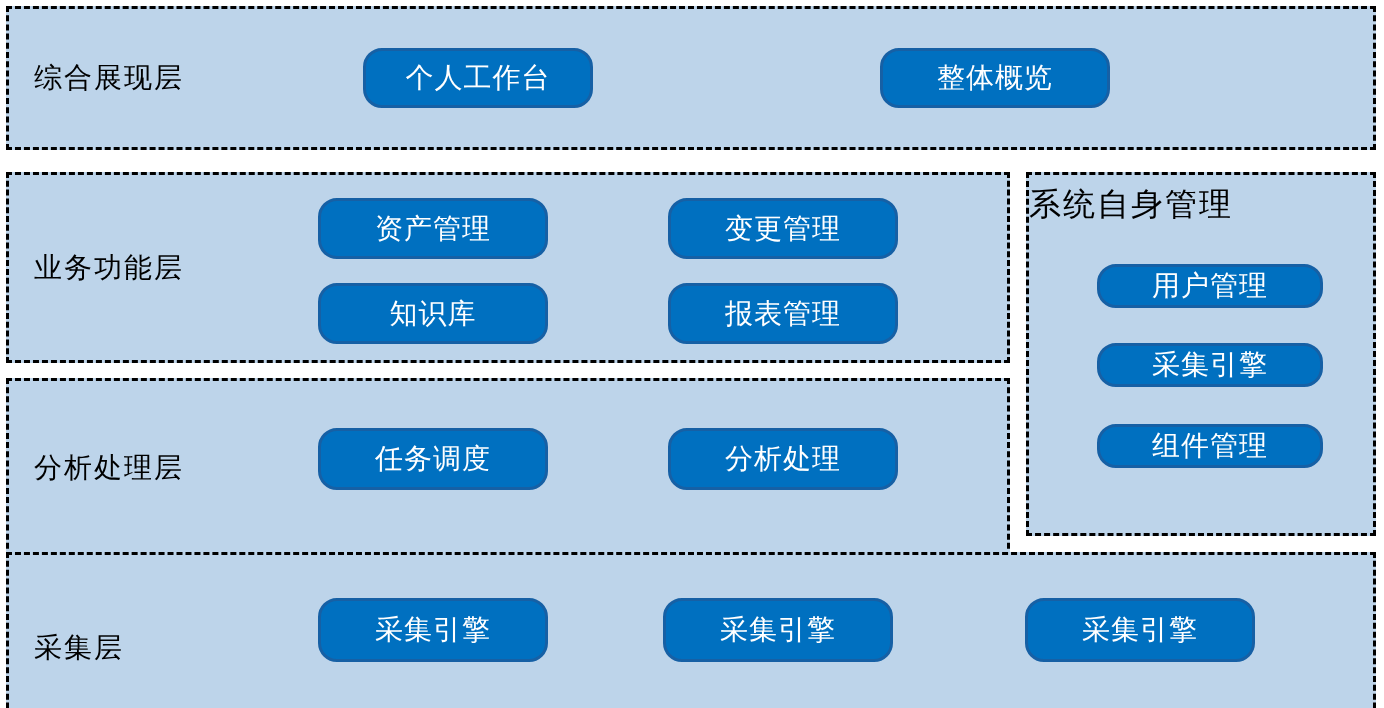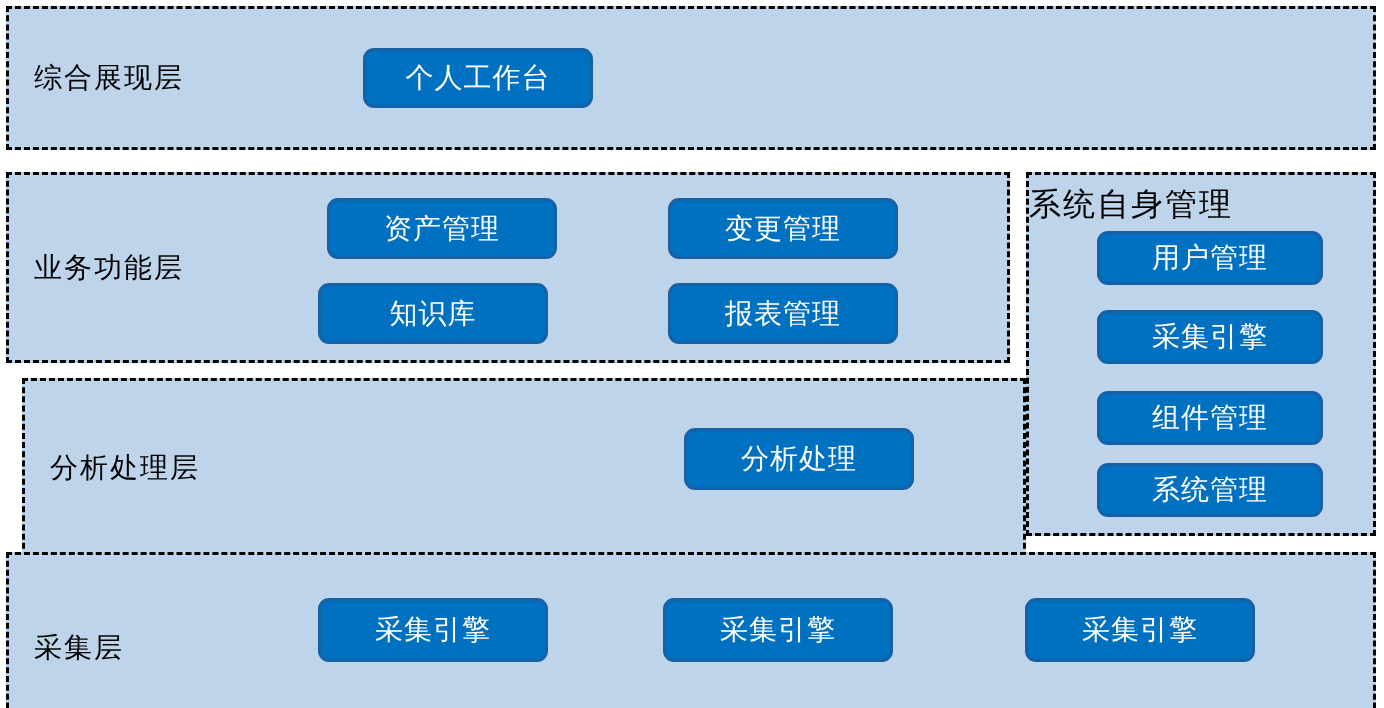--- a/index.html
+++ b/index.html
@@ -30,21 +30,21 @@
     transform: translateY(-50%);
     font-size: 28px;
     color: var(--label-text, #000000);
     white-space: nowrap;
     letter-spacing: 2px;
   }
   .btn {
     position: absolute;
     background: var(--button-bg, #0070c0);
     border: 3px solid var(--button-border, #1660a5);
-    border-radius: 11px;
+    border-radius: 19px;
     box-sizing: border-box;
     color: var(--button-text, #ffffff);
     font-size: 28px;
     display: flex;
     align-items: center;
     justify-content: center;
     white-space: nowrap;
     letter-spacing: 1px;
   }
   .side-title {
@@ -54,66 +54,67 @@
     width: 100%;
     text-align: left;
     font-size: 32px;
     color: var(--label-text, #000000);
     letter-spacing: 2px;
   }
   
   .b-l1-0 { left: 354px; top: 39px; width: 230px; height: 60px; }
   .b-l1-1 { left: 871px; top: 39px; width: 230px; height: 60px; }
   
-  .b-l2-0 { left: 309px; top: 23px;  width: 230px; height: 61px; margin-left: 9px; }
+  .b-l2-0 { left: 309px; top: 23px;  width: 230px; height: 61px; }
   .b-l2-1 { left: 659px; top: 23px;  width: 230px; height: 61px; }
   .b-l2-2 { left: 309px; top: 108px; width: 230px; height: 61px; }
   .b-l2-3 { left: 659px; top: 108px; width: 230px; height: 61px; }
   
   .b-l3-0 { left: 309px; top: 47px; width: 230px; height: 62px; }
   .b-l3-1 { left: 659px; top: 47px; width: 230px; height: 62px; }
   
   .b-l4-0 { left: 309px;  top: 43px; width: 230px; height: 64px; }
   .b-l4-1 { left: 654px;  top: 43px; width: 230px; height: 64px; }
   .b-l4-2 { left: 1016px; top: 43px; width: 230px; height: 64px; }
   
-  .b-sp   { left: 68px; width: 226px; height: 54px; }
+  .b-sp   { left: 68px; width: 226px; height: 44px; margin-top: 33px; }
   .b-sp-0 { top: 56px; }
   .b-sp-1 { top: 135px; }
   .b-sp-2 { top: 216px; }
   .b-sp-3 { top: 288px; }
 </style>
 </head>
 <body>
 
 <div class="stage">
 
   <div class="panel" style="left:6px; top:6px; width:1370px; height:144px;">
     <div class="layer-label">综合展现层</div>
     <div class="btn b-l1-0">个人工作台</div>
+    <div class="btn b-l1-1">整体概览</div>
   </div>
 
   <div class="panel" style="left:6px; top:172px; width:1004px; height:191px;">
     <div class="layer-label">业务功能层</div>
     <div class="btn b-l2-0">资产管理</div>
     <div class="btn b-l2-1">变更管理</div>
     <div class="btn b-l2-2">知识库</div>
     <div class="btn b-l2-3">报表管理</div>
   </div>
 
   <div class="panel" style="left:1026px; top:172px; width:350px; height:364px;">
     <div class="side-title">系统自身管理</div>
     <div class="btn b-sp b-sp-0">用户管理</div>
     <div class="btn b-sp b-sp-1">采集引擎</div>
     <div class="btn b-sp b-sp-2">组件管理</div>
-    <div class="btn b-sp b-sp-3">系统管理</div>
   </div>
 
-  <div class="panel" style="left:6px; top:378px; width:1004px; height:180px;margin-left:16px;">
+  <div class="panel" style="left:6px; top:378px; width:1004px; height:180px;">
     <div class="layer-label">分析处理层</div>
+    <div class="btn b-l3-0">任务调度</div>
     <div class="btn b-l3-1">分析处理</div>
   </div>
 
   <div class="panel" style="left:6px; top:552px; width:1370px; height:192px;">
     <div class="layer-label">采集层</div>
     <div class="btn b-l4-0">采集引擎</div>
     <div class="btn b-l4-1">采集引擎</div>
     <div class="btn b-l4-2">采集引擎</div>
   </div>
 

